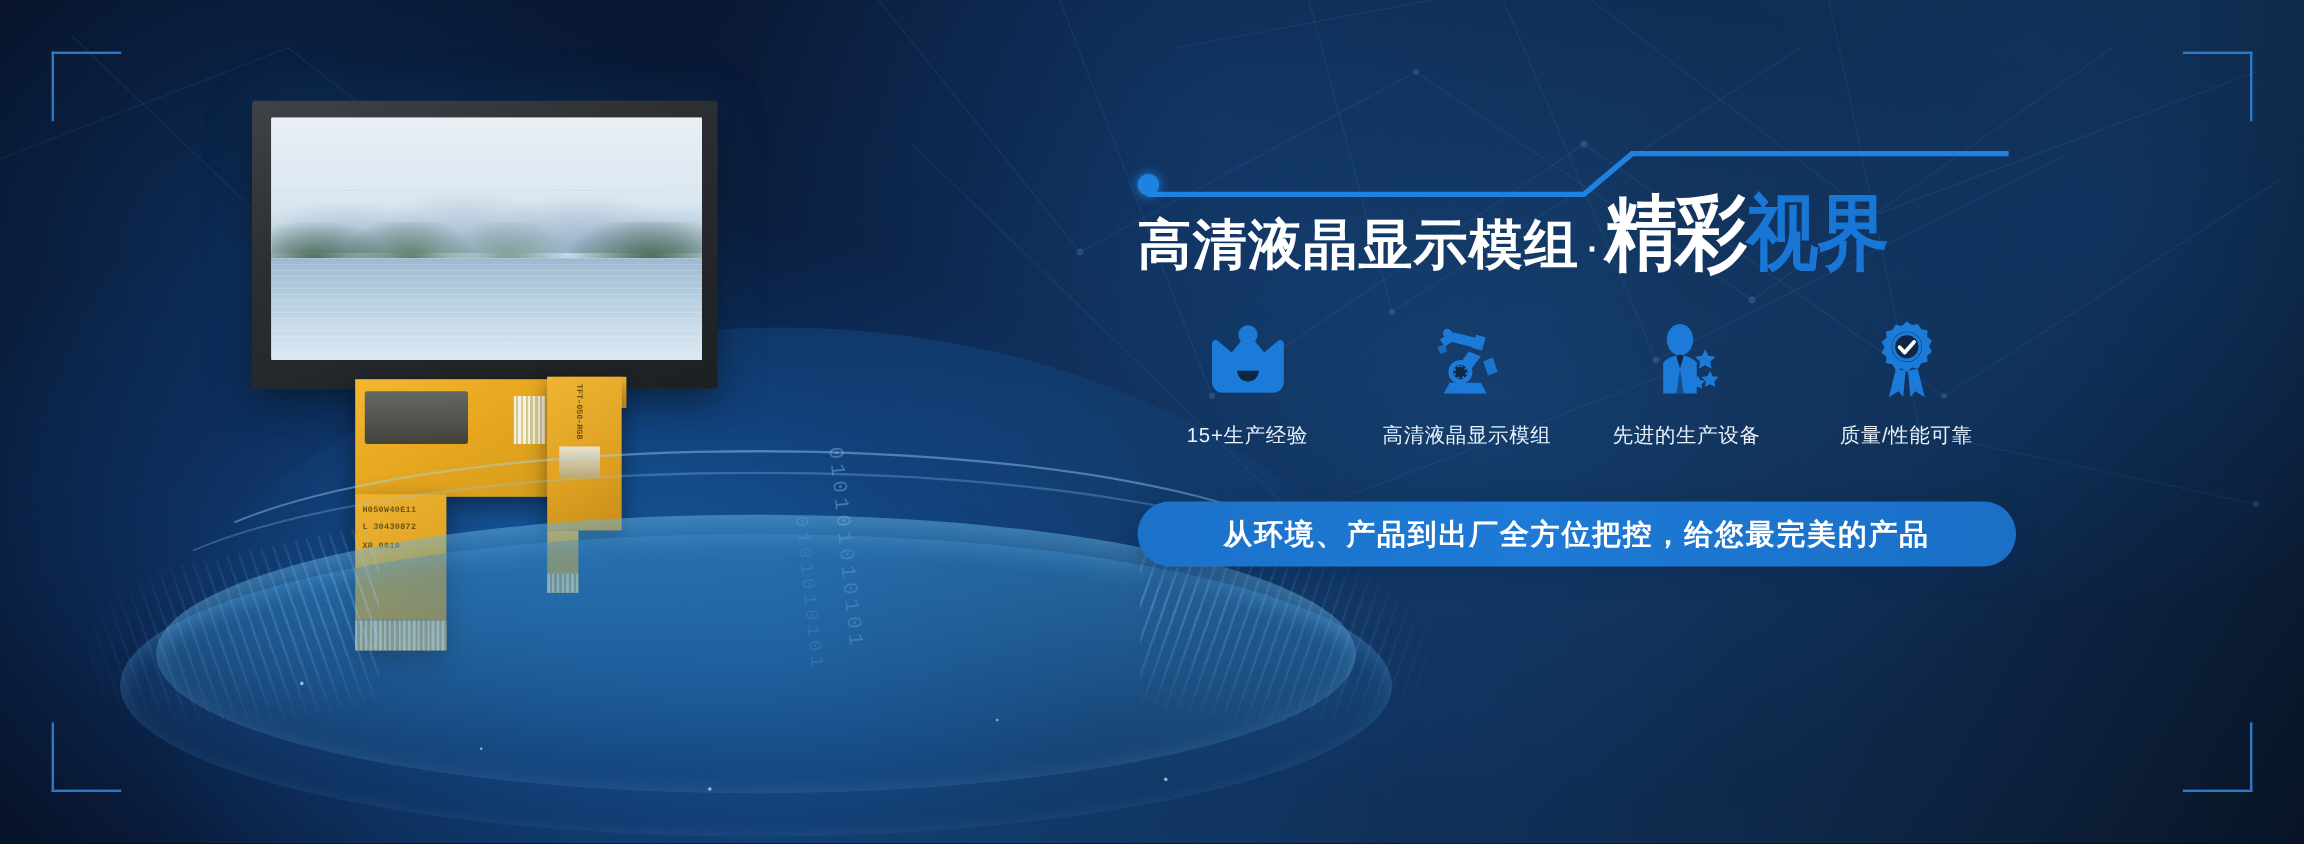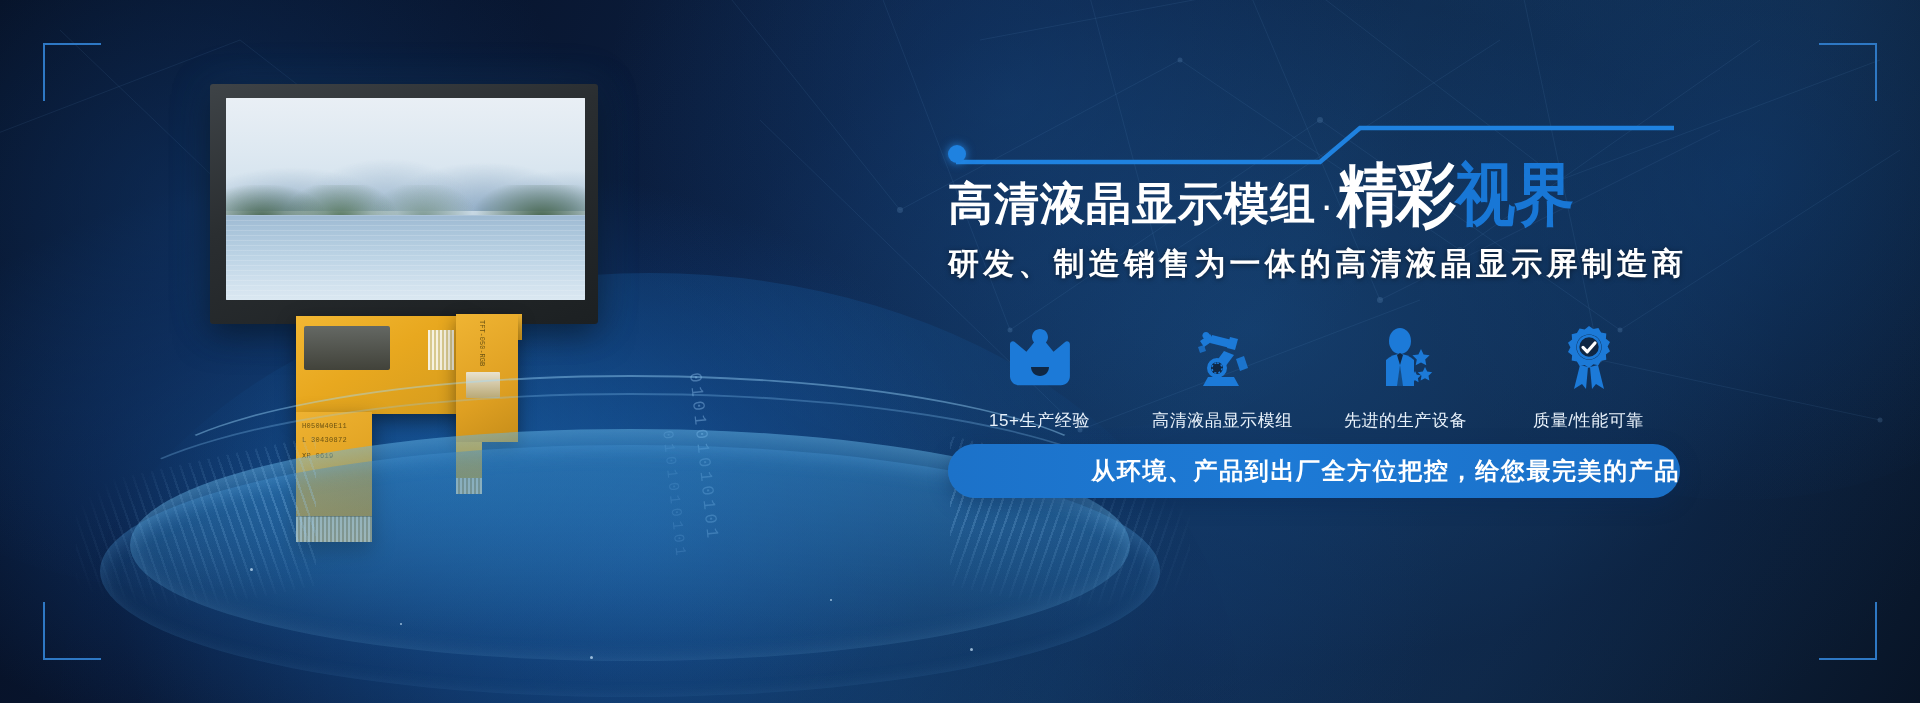--- a/index.html
+++ b/index.html
@@ -51,21 +51,21 @@
   .binary {
     position:absolute; left:694px; top:372px;
     font-family:"Liberation Mono","DejaVu Sans Mono",monospace;
     font-size:17px; letter-spacing:4px; color:rgba(150,200,245,0.40);
     writing-mode:vertical-rl; transform:rotate(-6deg); white-space:nowrap;
     pointer-events:none; user-select:none;
   }
   .binary.b2 { left:665px; top:430px; font-size:15px; color:rgba(140,190,240,0.26); }
 
   
-  #product { position:absolute; left:200px; top:68px; width:560px; height:500px; }
+  #product { position:absolute; left:200px; top:68px; width:560px; height:500px;font-weight:bold; }
 
   .lcd-frame {
     position:absolute; left:10px; top:16px; width:388px; height:240px;
     background:linear-gradient(160deg,#3e4347 0%,#2a2e31 40%,#1c2022 100%);
     border-radius:3px;
     box-shadow:0 10px 34px rgba(0,0,0,.55), 0 0 42px rgba(40,130,220,.22);
     padding:14px 13px 24px 16px;
   }
   .lcd-screen {
     width:100%; height:100%; border-radius:1px; overflow:hidden;
@@ -225,23 +225,23 @@
   .features { margin-top:34px; display:flex; width:732px; }
   .feature { width:183px; display:flex; flex-direction:column; align-items:center; }
   .feature .ic { height:78px; display:flex; align-items:center; justify-content:center; }
   .feature .ic svg { display:block; }
   .feature .fl {
     margin-top:12px; font-size:17px; color:#e9f2fb; letter-spacing:.6px; white-space:nowrap;
   }
 
   
   .ribbon {
-    margin-top:12px; width:732px; height:54px; border-radius:27px;
+    margin-top:44px; width:732px; height:54px; border-radius:27px;
     background:linear-gradient(90deg,#1c72c9 0%,#1d7ad6 45%,#1a6fc6 100%);
-    display:flex; align-items:center; justify-content:flex-end;
+    display:flex; align-items:center; justify-content:center;
     box-shadow:0 6px 20px rgba(8,40,85,.45);
     font-family:Liberation Mono, monospace;
   }
   .ribbon span {
     font-size:24px; font-weight:600; color:#ffffff; letter-spacing:1.6px; white-space:nowrap;
   }
 </style>
 </head>
 <body>
 
@@ -354,21 +354,20 @@
         <path d="M8 44 L372 44 L412 10 L726 10" fill="none" stroke="#1f82e0" stroke-width="4.5"></path>
       </svg>
     </div>
 
     <div class="title-row">
       <span class="title-a">高清液晶显示模组</span>
       <span class="title-dot">·</span>
       <span class="title-b"><span class="w">精彩</span><span class="b">视界</span></span>
     </div>
 
-    <div class="subtitle">研发、制造销售为一体的高清液晶显示屏制造商</div>
 
     <div class="features">
 
       <div class="feature">
         <div class="ic">
           <svg width="72" height="62" viewBox="0 0 72 62">
             <path d="M36 2c4.4 0 8 3.6 8 8 0 2.1-.8 4-2.1 5.4l7.6 9.3 11.6-9.7c1.9-1.6 4.8-.2 4.8 2.3v32c0 5-4 9-9 9H15c-5 0-9-4-9-9V17.3c0-2.5 2.9-3.9 4.8-2.3l11.6 9.7 7.6-9.3A7.96 7.96 0 0 1 28 10c0-4.4 3.6-8 8-8z" fill="#1c7ad8"></path>
             <path d="M27 40c0 5 4 9 9 9s9-4 9-9H27z" fill="#0f2744"></path>
           </svg>
         </div>

